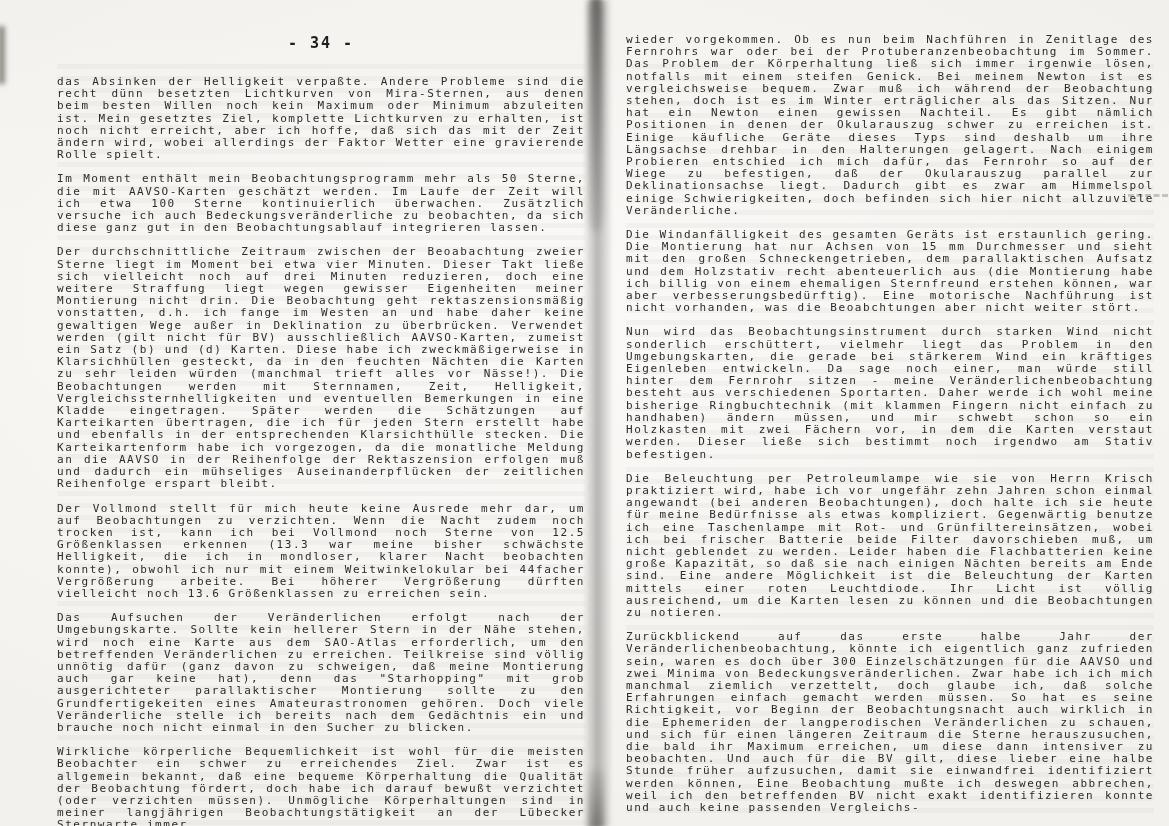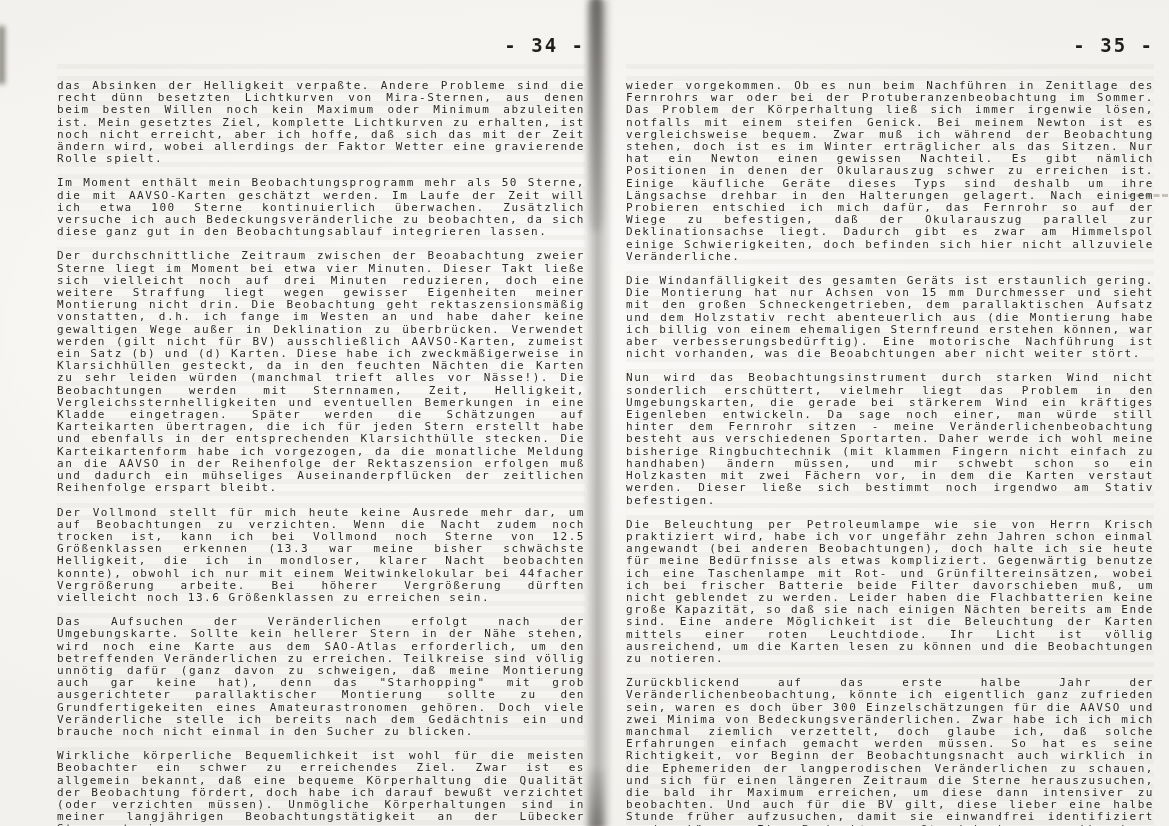--- a/index.html
+++ b/index.html
@@ -88,22 +88,22 @@
     background: repeating-linear-gradient(
       to bottom,
       rgba(110,104,92,0.05) 0px,
       rgba(110,104,92,0.05) 5px,
       rgba(0,0,0,0) 5px,
       rgba(0,0,0,0) 12.2px
     );
     pointer-events: none;
   }
   .pagenum {
-    text-align: right;
-    font-size: 19px;
+    text-align: center;
+    font-size: 15px;
     font-weight: bold;
     letter-spacing: 2px;
     color: #1e1e1e;
     margin-bottom: 24px;
   }
   .para {
     margin: 0 0 12px 0;
     font-size: 11px;
     line-height: 12.2px;
     letter-spacing: 1.55px;
@@ -127,21 +127,20 @@
         <p class="para">das Absinken der Helligkeit verpaßte. Andere Probleme sind die recht dünn besetzten Lichtkurven von Mira-Sternen, aus denen beim besten Willen noch kein Maximum oder Minimum abzuleiten ist. Mein gesetztes Ziel, komplette Lichtkurven zu erhalten, ist noch nicht erreicht, aber ich hoffe, daß sich das mit der Zeit ändern wird, wobei allerdings der Faktor Wetter eine gravierende Rolle spielt.</p>
         <p class="para">Im Moment enthält mein Beobachtungsprogramm mehr als 50 Sterne, die mit AAVSO-Karten geschätzt werden. Im Laufe der Zeit will ich etwa 100 Sterne kontinuierlich überwachen. Zusätzlich versuche ich auch Bedeckungsveränderliche zu beobachten, da sich diese ganz gut in den Beobachtungsablauf integrieren lassen.</p>
         <p class="para">Der durchschnittliche Zeitraum zwischen der Beoabachtung zweier Sterne liegt im Moment bei etwa vier Minuten. Dieser Takt ließe sich vielleicht noch auf drei Minuten reduzieren, doch eine weitere Straffung liegt wegen gewisser Eigenheiten meiner Montierung nicht drin. Die Beobachtung geht rektaszensionsmäßig vonstatten, d.h. ich fange im Westen an und habe daher keine gewaltigen Wege außer in Deklination zu überbrücken. Verwendet werden (gilt nicht für BV) ausschließlich AAVSO-Karten, zumeist ein Satz (b) und (d) Karten. Diese habe ich zweckmäßigerweise in Klarsichhüllen gesteckt, da in den feuchten Nächten die Karten zu sehr leiden würden (manchmal trieft alles vor Nässe!). Die Beobachtungen werden mit Sternnamen, Zeit, Helligkeit, Vergleichssternhelligkeiten und eventuellen Bemerkungen in eine Kladde eingetragen. Später werden die Schätzungen auf Karteikarten übertragen, die ich für jeden Stern erstellt habe und ebenfalls in der entsprechenden Klarsichthülle stecken. Die Karteikartenform habe ich vorgezogen, da die monatliche Meldung an die AAVSO in der Reihenfolge der Rektaszension erfolgen muß und dadurch ein mühseliges Auseinanderpflücken der zeitlichen Reihenfolge erspart bleibt.</p>
         <p class="para">Der Vollmond stellt für mich heute keine Ausrede mehr dar, um auf Beobachtungen zu verzichten. Wenn die Nacht zudem noch trocken ist, kann ich bei Vollmond noch Sterne von 12.5 Größenklassen erkennen (13.3 war meine bisher schwächste Helligkeit, die ich in mondloser, klarer Nacht beobachten konnte), obwohl ich nur mit einem Weitwinkelokular bei 44facher Vergrößerung arbeite. Bei höherer Vergrößerung dürften vielleicht noch 13.6 Größenklassen zu erreichen sein.</p>
         <p class="para">Das Aufsuchen der Veränderlichen erfolgt nach der Umgebungskarte. Sollte kein hellerer Stern in der Nähe stehen, wird noch eine Karte aus dem SAO-Atlas erforderlich, um den betreffenden Veränderlichen zu erreichen. Teilkreise sind völlig unnötig dafür (ganz davon zu schweigen, daß meine Montierung auch gar keine hat), denn das "Starhopping" mit grob ausgerichteter parallaktischer Montierung sollte zu den Grundfertigekeiten eines Amateurastronomen gehören. Doch viele Veränderliche stelle ich bereits nach dem Gedächtnis ein und brauche noch nicht einmal in den Sucher zu blicken.</p>
         <p class="para">Wirkliche körperliche Bequemlichkeit ist wohl für die meisten Beobachter ein schwer zu erreichendes Ziel. Zwar ist es allgemein bekannt, daß eine bequeme Körperhaltung die Qualität der Beobachtung fördert, doch habe ich darauf bewußt verzichtet (oder verzichten müssen). Unmögliche Körperhaltungen sind in meiner langjährigen Beobachtungstätigkeit an der Lübecker Sternwarte immer</p>
       </div>
   </section>
 
   <section class="page page-right">
-    <div class="pagenum">- 35 -</div>
     <div class="paragraphs">
         <p class="para">wieder vorgekommen. Ob es nun beim Nachführen in Zenitlage des Fernrohrs war oder bei der Protuberanzenbeobachtung im Sommer. Das Problem der Körperhaltung ließ sich immer irgenwie lösen, notfalls mit einem steifen Genick. Bei meinem Newton ist es vergleichsweise bequem. Zwar muß ich während der Beobachtung stehen, doch ist es im Winter erträglicher als das Sitzen. Nur hat ein Newton einen gewissen Nachteil. Es gibt nämlich Positionen in denen der Okularauszug schwer zu erreichen ist. Einige käufliche Geräte dieses Typs sind deshalb um ihre Längsachse drehbar in den Halterungen gelagert. Nach einigem Probieren entschied ich mich dafür, das Fernrohr so auf der Wiege zu befestigen, daß der Okularauszug parallel zur Deklinationsachse liegt. Dadurch gibt es zwar am Himmelspol einige Schwierigkeiten, doch befinden sich hier nicht allzuviele Veränderliche.</p>
         <p class="para">Die Windanfälligkeit des gesamten Geräts ist erstaunlich gering. Die Montierung hat nur Achsen von 15 mm Durchmesser und sieht mit den großen Schneckengetrieben, dem parallaktischen Aufsatz und dem Holzstativ recht abenteuerlich aus (die Montierung habe ich billig von einem ehemaligen Sternfreund erstehen können, war aber verbesserungsbedürftig). Eine motorische Nachführung ist nicht vorhanden, was die Beoabchtungen aber nicht weiter stört.</p>
         <p class="para">Nun wird das Beobachtungsinstrument durch starken Wind nicht sonderlich erschüttert, vielmehr liegt das Problem in den Umgebungskarten, die gerade bei stärkerem Wind ein kräftiges Eigenleben entwickeln. Da sage noch einer, man würde still hinter dem Fernrohr sitzen - meine Veränderlichenbeobachtung besteht aus verschiedenen Sportarten. Daher werde ich wohl meine bisherige Ringbuchtechnik (mit klammen Fingern nicht einfach zu handhaben) ändern müssen, und mir schwebt schon so ein Holzkasten mit zwei Fächern vor, in dem die Karten verstaut werden. Dieser ließe sich bestimmt noch irgendwo am Stativ befestigen.</p>
         <p class="para">Die Beleuchtung per Petroleumlampe wie sie von Herrn Krisch praktiziert wird, habe ich vor ungefähr zehn Jahren schon einmal angewandt (bei anderen Beobachtungen), doch halte ich sie heute für meine Bedürfnisse als etwas kompliziert. Gegenwärtig benutze ich eine Taschenlampe mit Rot- und Grünfiltereinsätzen, wobei ich bei frischer Batterie beide Filter davorschieben muß, um nicht geblendet zu werden. Leider haben die Flachbatterien keine große Kapazität, so daß sie nach einigen Nächten bereits am Ende sind. Eine andere Möglichkeit ist die Beleuchtung der Karten mittels einer roten Leuchtdiode. Ihr Licht ist völlig ausreichend, um die Karten lesen zu können und die Beobachtungen zu notieren.</p>
         <p class="para">Zurückblickend auf das erste halbe Jahr der Veränderlichenbeobachtung, könnte ich eigentlich ganz zufrieden sein, waren es doch über 300 Einzelschätzungen für die AAVSO und zwei Minima von Bedeckungsveränderlichen. Zwar habe ich ich mich manchmal ziemlich verzettelt, doch glaube ich, daß solche Erfahrungen einfach gemacht werden müssen. So hat es seine Richtigkeit, vor Beginn der Beobachtungsnacht auch wirklich in die Ephemeriden der langperodischen Veränderlichen zu schauen, und sich für einen längeren Zeitraum die Sterne herauszusuchen, die bald ihr Maximum erreichen, um diese dann intensiver zu beobachten. Und auch für die BV gilt, diese lieber eine halbe Stunde früher aufzusuchen, damit sie einwandfrei identifiziert werden können, Eine Beobachtung mußte ich deswegen abbrechen, weil ich den betreffenden BV nicht exakt identifizieren konnte und auch keine passenden Vergleichs-</p>
       </div>
   </section>
 </div>
 

